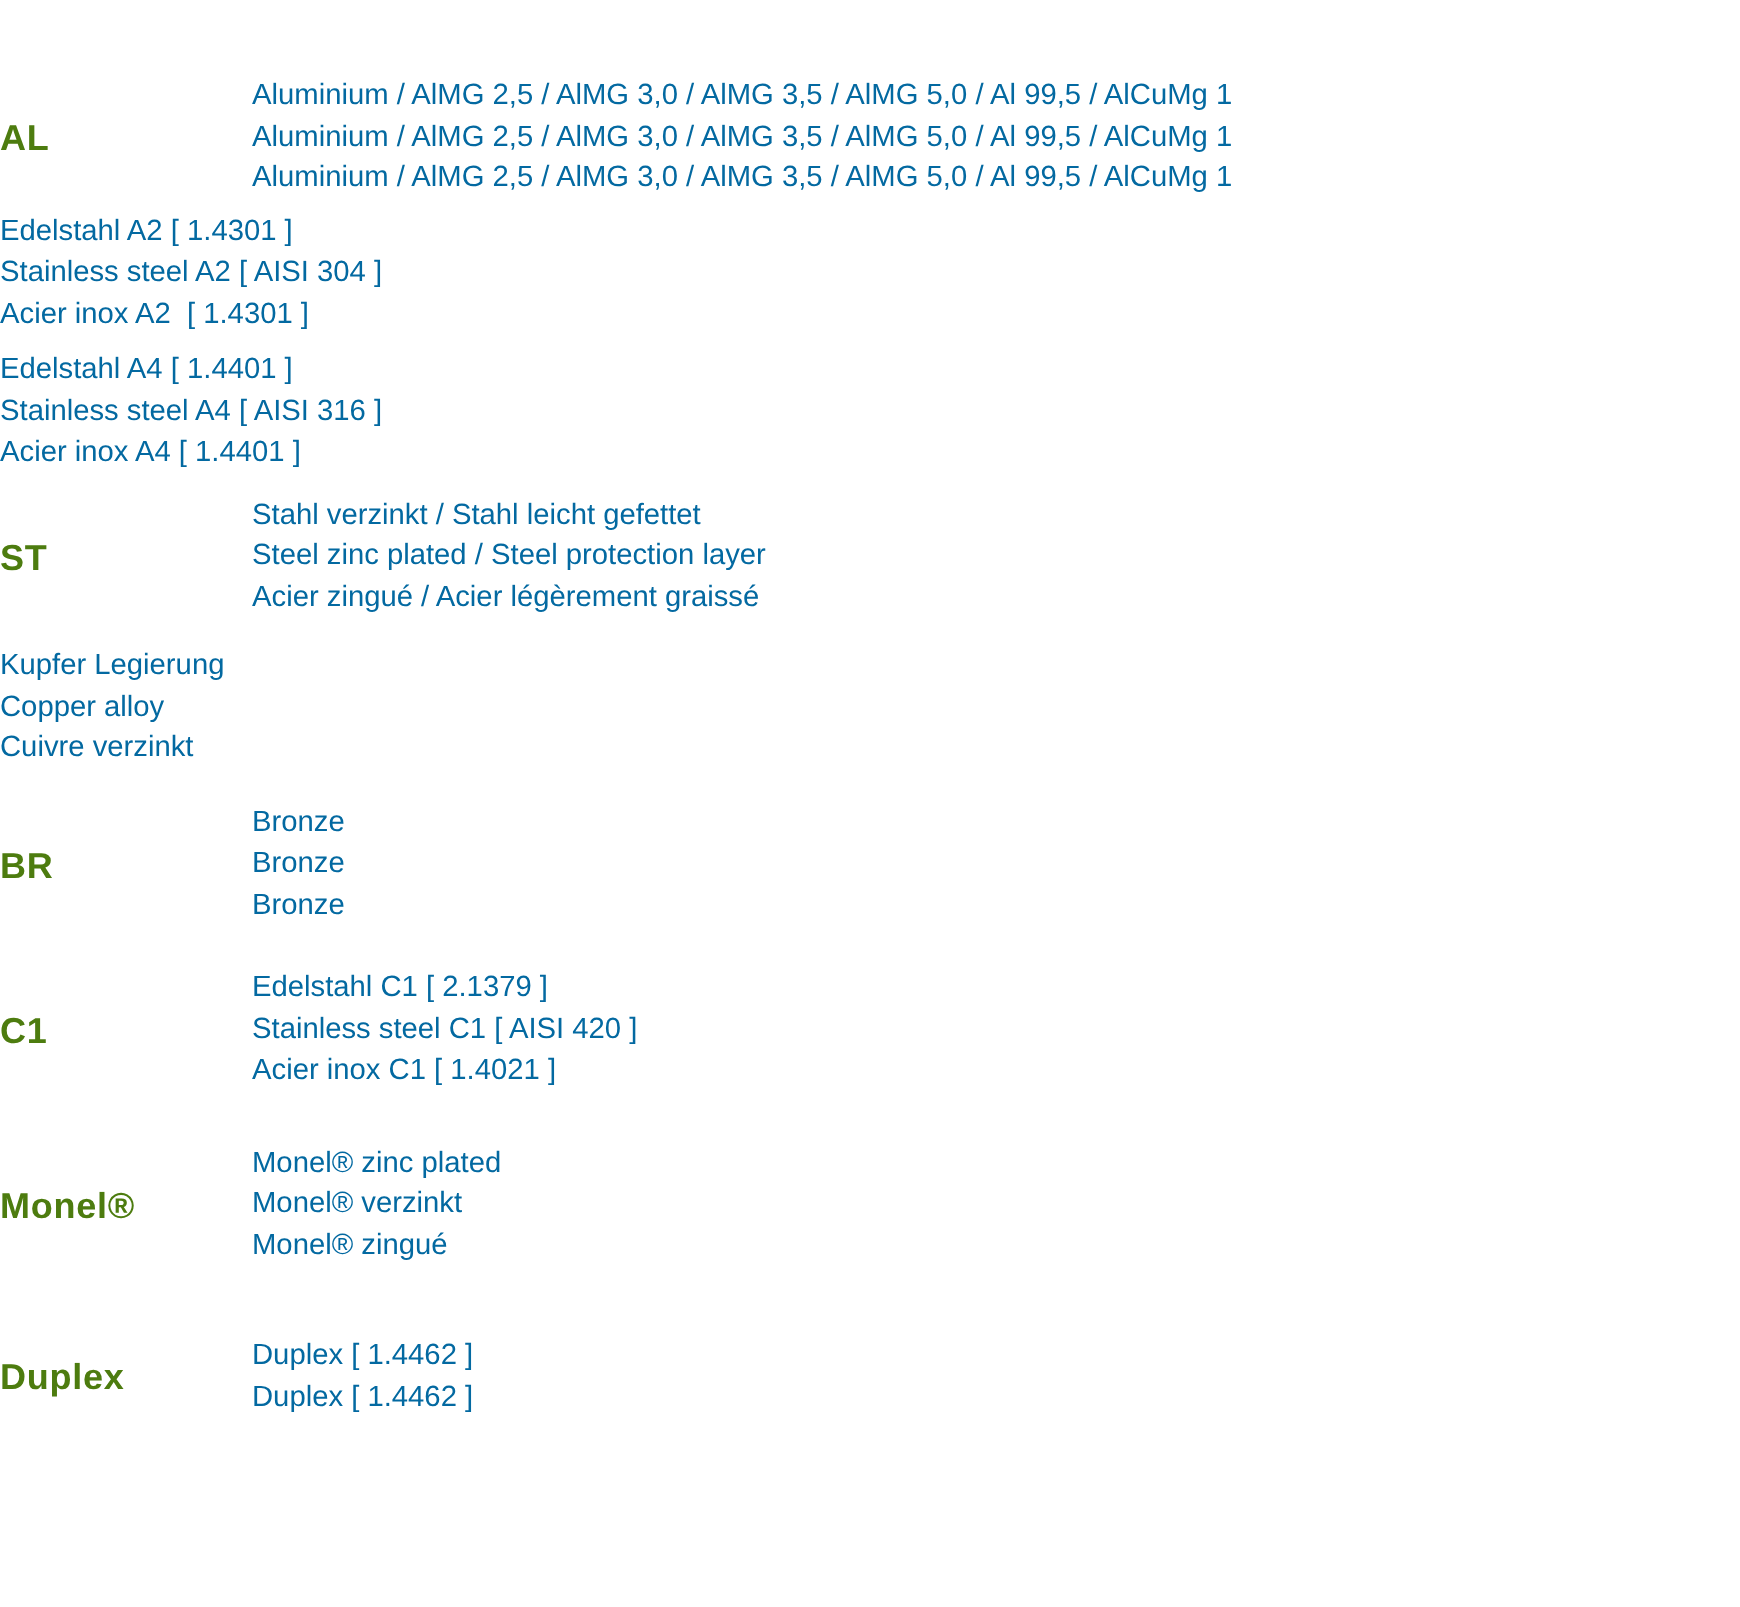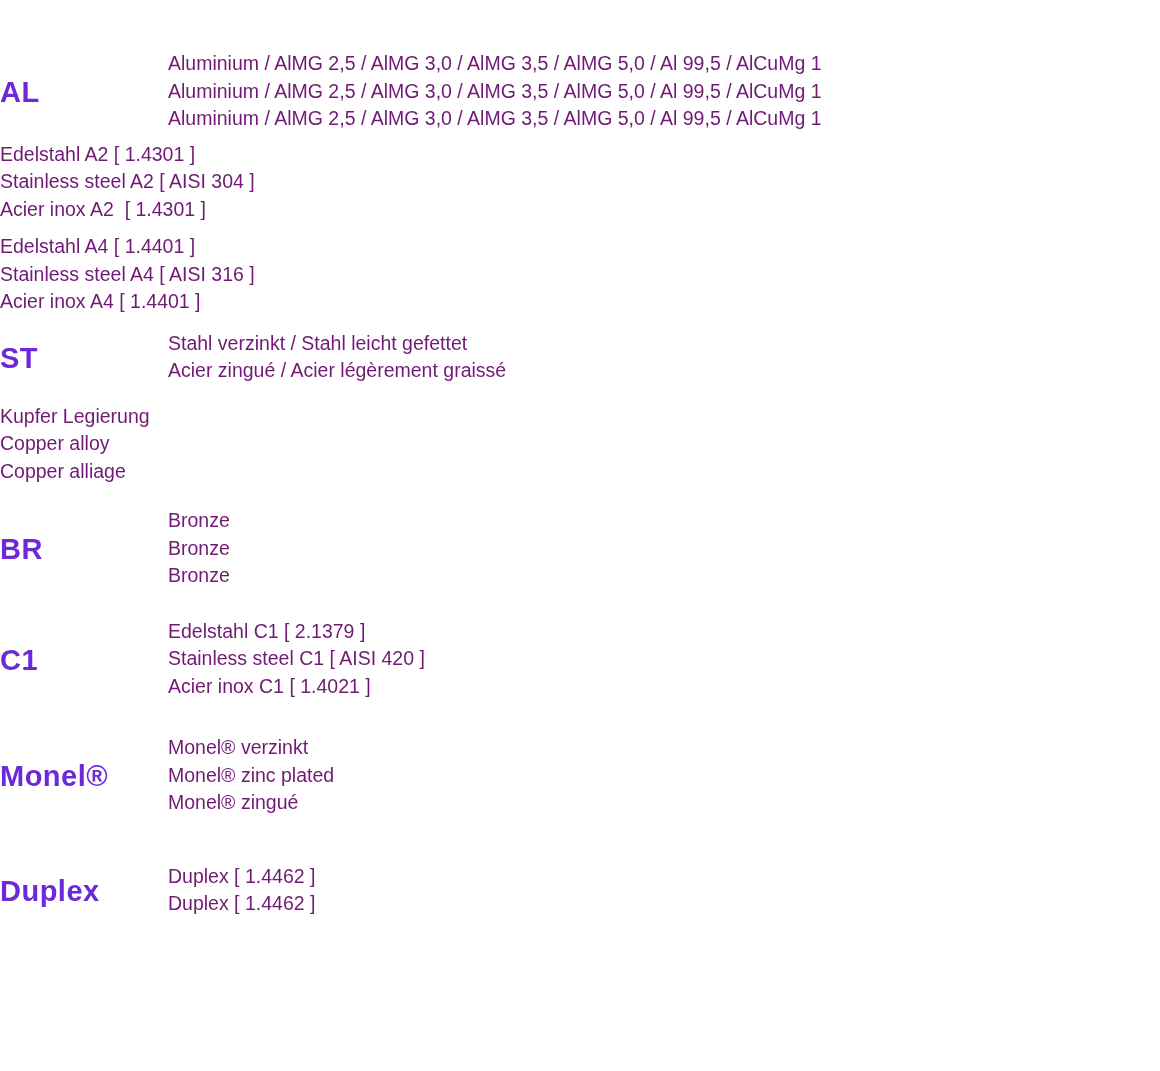--- a/index.html
+++ b/index.html
@@ -34,35 +34,35 @@
   .material-row:nth-child(3) { margin-top: 10px; }
   .material-row:nth-child(4) { margin-top: 14px; }
   .material-row:nth-child(5) { margin-top: 18px; }
   .material-row:nth-child(6) { margin-top: 22px; }
   .material-row:nth-child(7) { margin-top: 28px; }
   .material-row:nth-child(8) { margin-top: 34px; }
   .material-row:nth-child(9) { margin-top: 46px; }
   .material-code {
     flex: 0 0 168px;
     width: 168px;
-    font-size: 29px;
+    font-size: 24px;
     font-weight: bold;
     line-height: 1.1;
-    color: #6d28d9;
+    color: #4d7c0f;
     letter-spacing: 0.5px;
     padding-top: 4px;
   }
   .material-lines {
     flex: 1 1 auto;
   }
   .material-line {
     font-size: 19.5px;
     line-height: 27.5px;
     white-space: pre-wrap;
-    color: #701a75;
+    color: #0369a1;
   }
 </style>
 </head>
 <body>
 
 <div class="page">
   <div class="materials-list">
   <div class="material-row">
     <div class="material-code">AL</div>
     <div class="material-lines">
@@ -85,29 +85,30 @@
       <div class="material-line">Edelstahl A4 [ 1.4401 ]</div>
       <div class="material-line">Stainless steel A4 [ AISI 316 ]</div>
       <div class="material-line">Acier inox A4 [ 1.4401 ]</div>
     </div>
   </div>
 
   <div class="material-row">
     <div class="material-code">ST</div>
     <div class="material-lines">
       <div class="material-line">Stahl verzinkt / Stahl leicht gefettet</div>
+      <div class="material-line">Steel zinc plated / Steel protection layer</div>
       <div class="material-line">Acier zingué / Acier légèrement graissé</div>
     </div>
   </div>
 
   <div class="material-row">
     <div class="material-lines">
       <div class="material-line">Kupfer Legierung</div>
       <div class="material-line">Copper alloy</div>
-      <div class="material-line">Copper alliage</div>
+      <div class="material-line">Cuivre verzinkt</div>
     </div>
   </div>
 
   <div class="material-row">
     <div class="material-code">BR</div>
     <div class="material-lines">
       <div class="material-line">Bronze</div>
       <div class="material-line">Bronze</div>
       <div class="material-line">Bronze</div>
     </div>
@@ -118,22 +119,22 @@
     <div class="material-lines">
       <div class="material-line">Edelstahl C1 [ 2.1379 ]</div>
       <div class="material-line">Stainless steel C1 [ AISI 420 ]</div>
       <div class="material-line">Acier inox C1 [ 1.4021 ]</div>
     </div>
   </div>
 
   <div class="material-row">
     <div class="material-code">Monel®</div>
     <div class="material-lines">
+      <div class="material-line">Monel® zinc plated</div>
       <div class="material-line">Monel® verzinkt</div>
-      <div class="material-line">Monel® zinc plated</div>
       <div class="material-line">Monel® zingué</div>
     </div>
   </div>
 
   <div class="material-row">
     <div class="material-code">Duplex</div>
     <div class="material-lines">
       <div class="material-line">Duplex [ 1.4462 ]</div>
       <div class="material-line">Duplex [ 1.4462 ]</div>
     </div>

